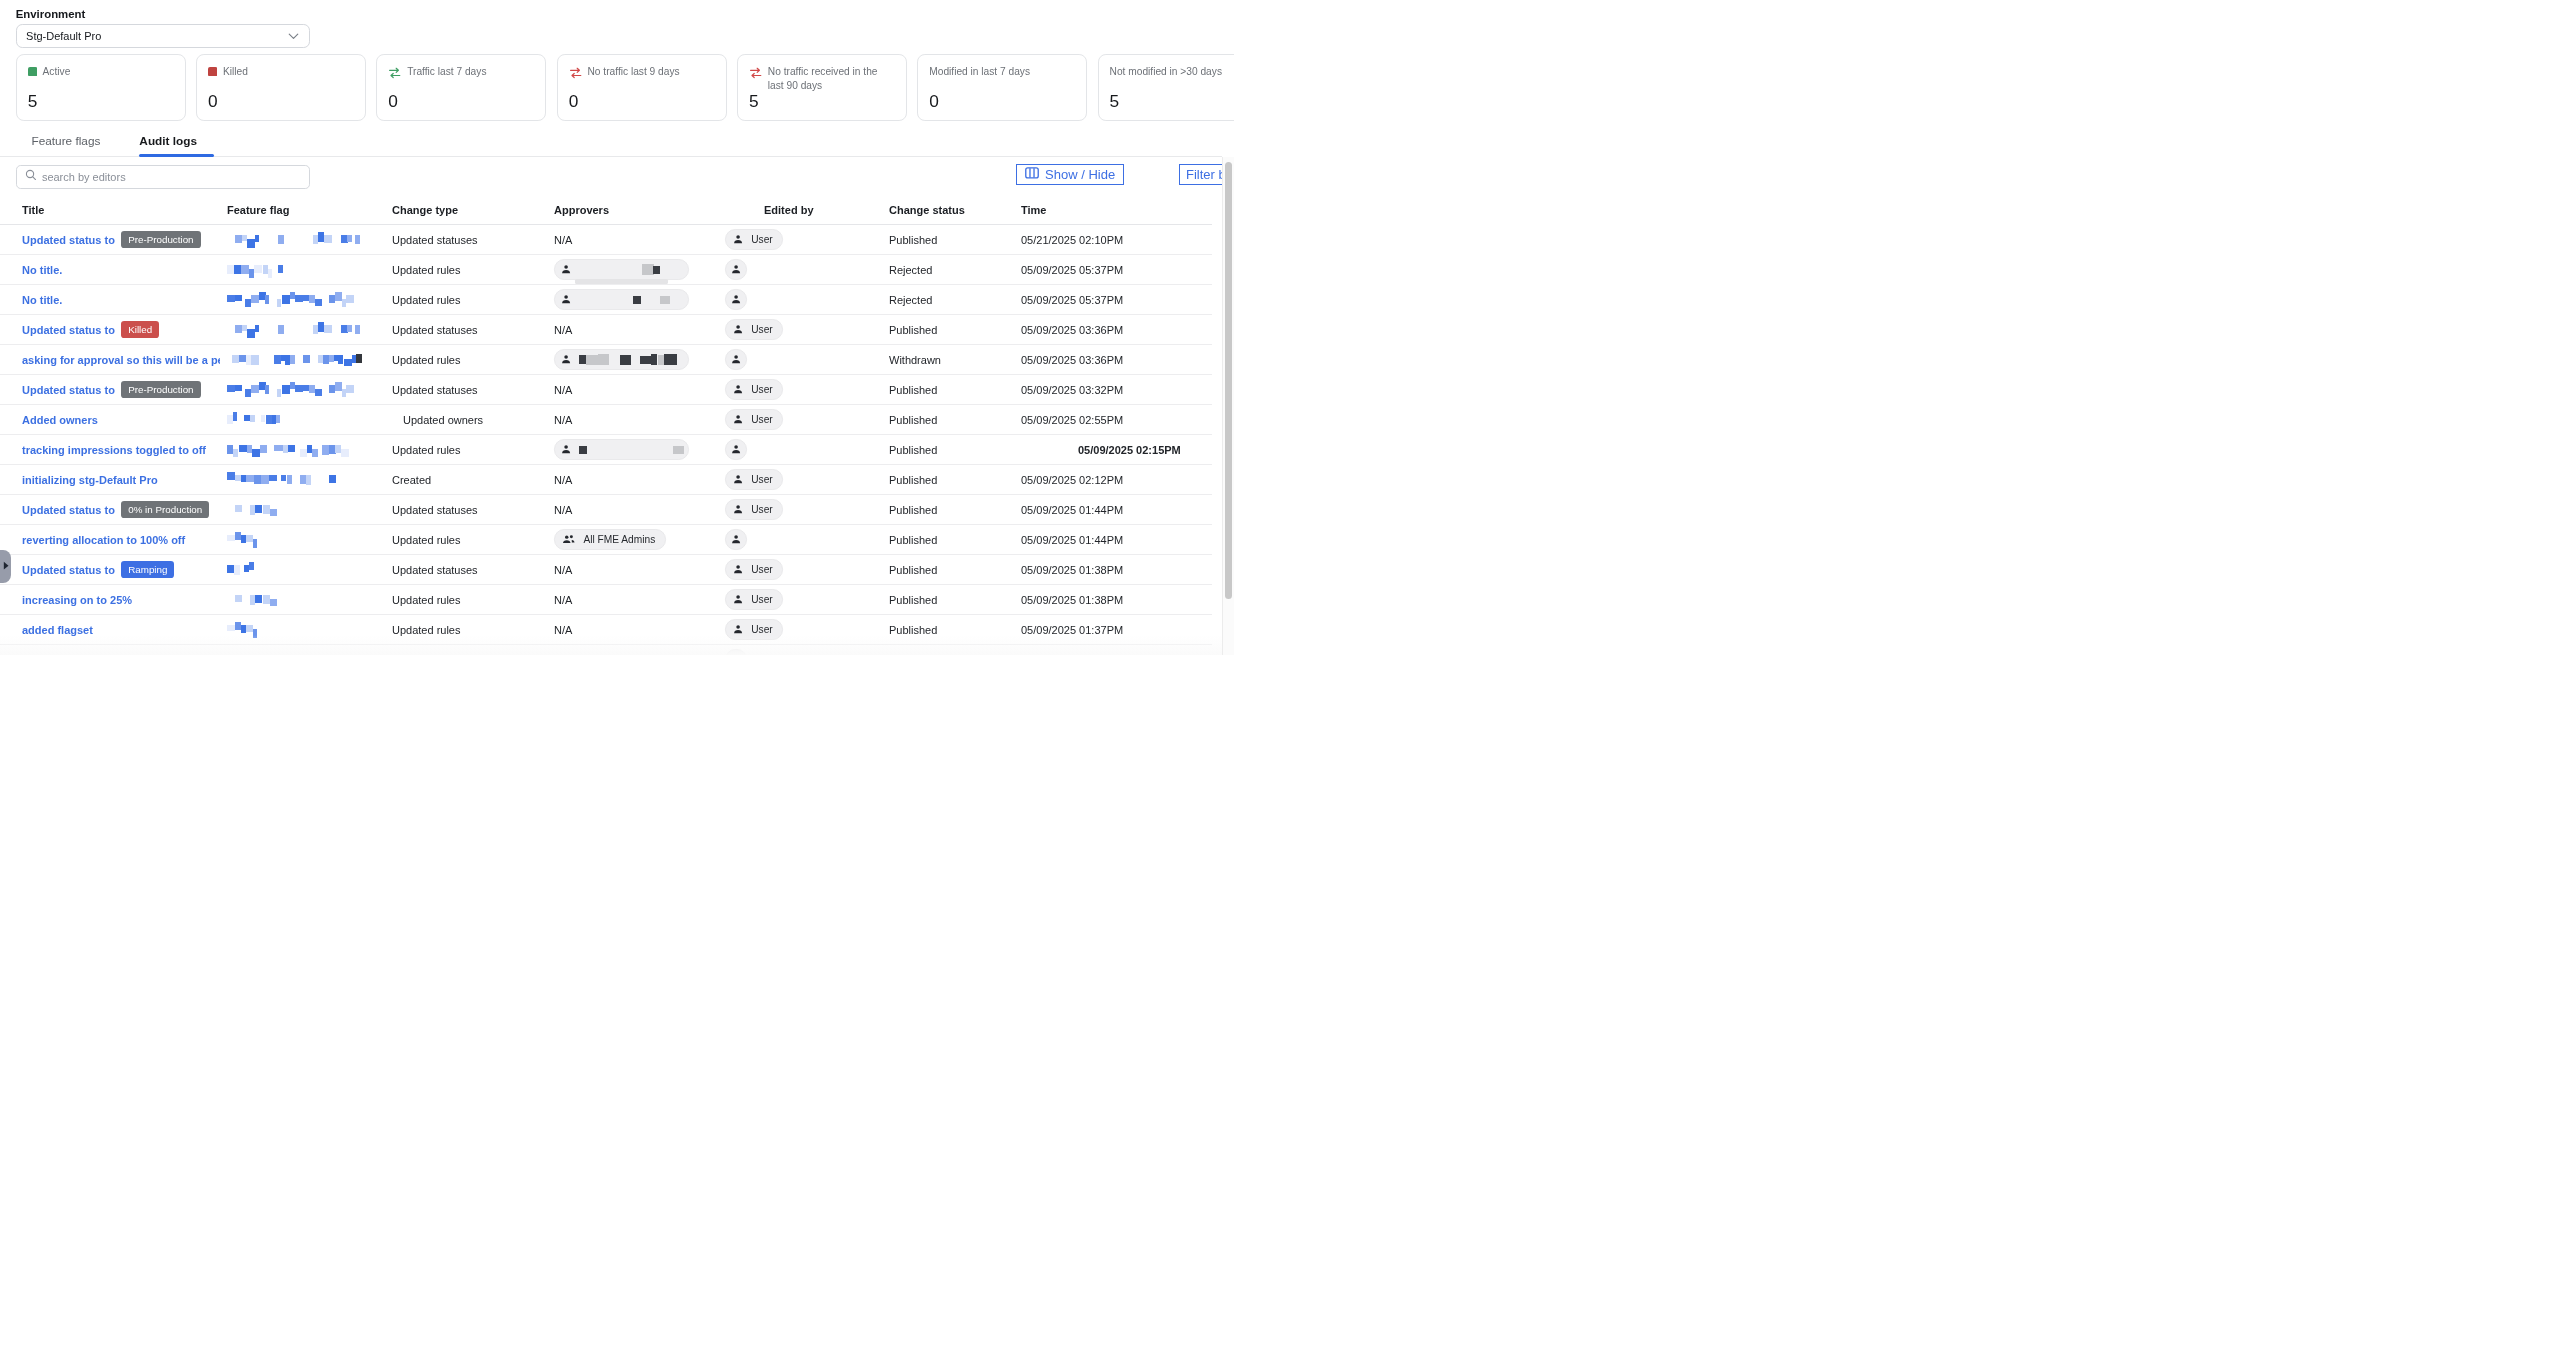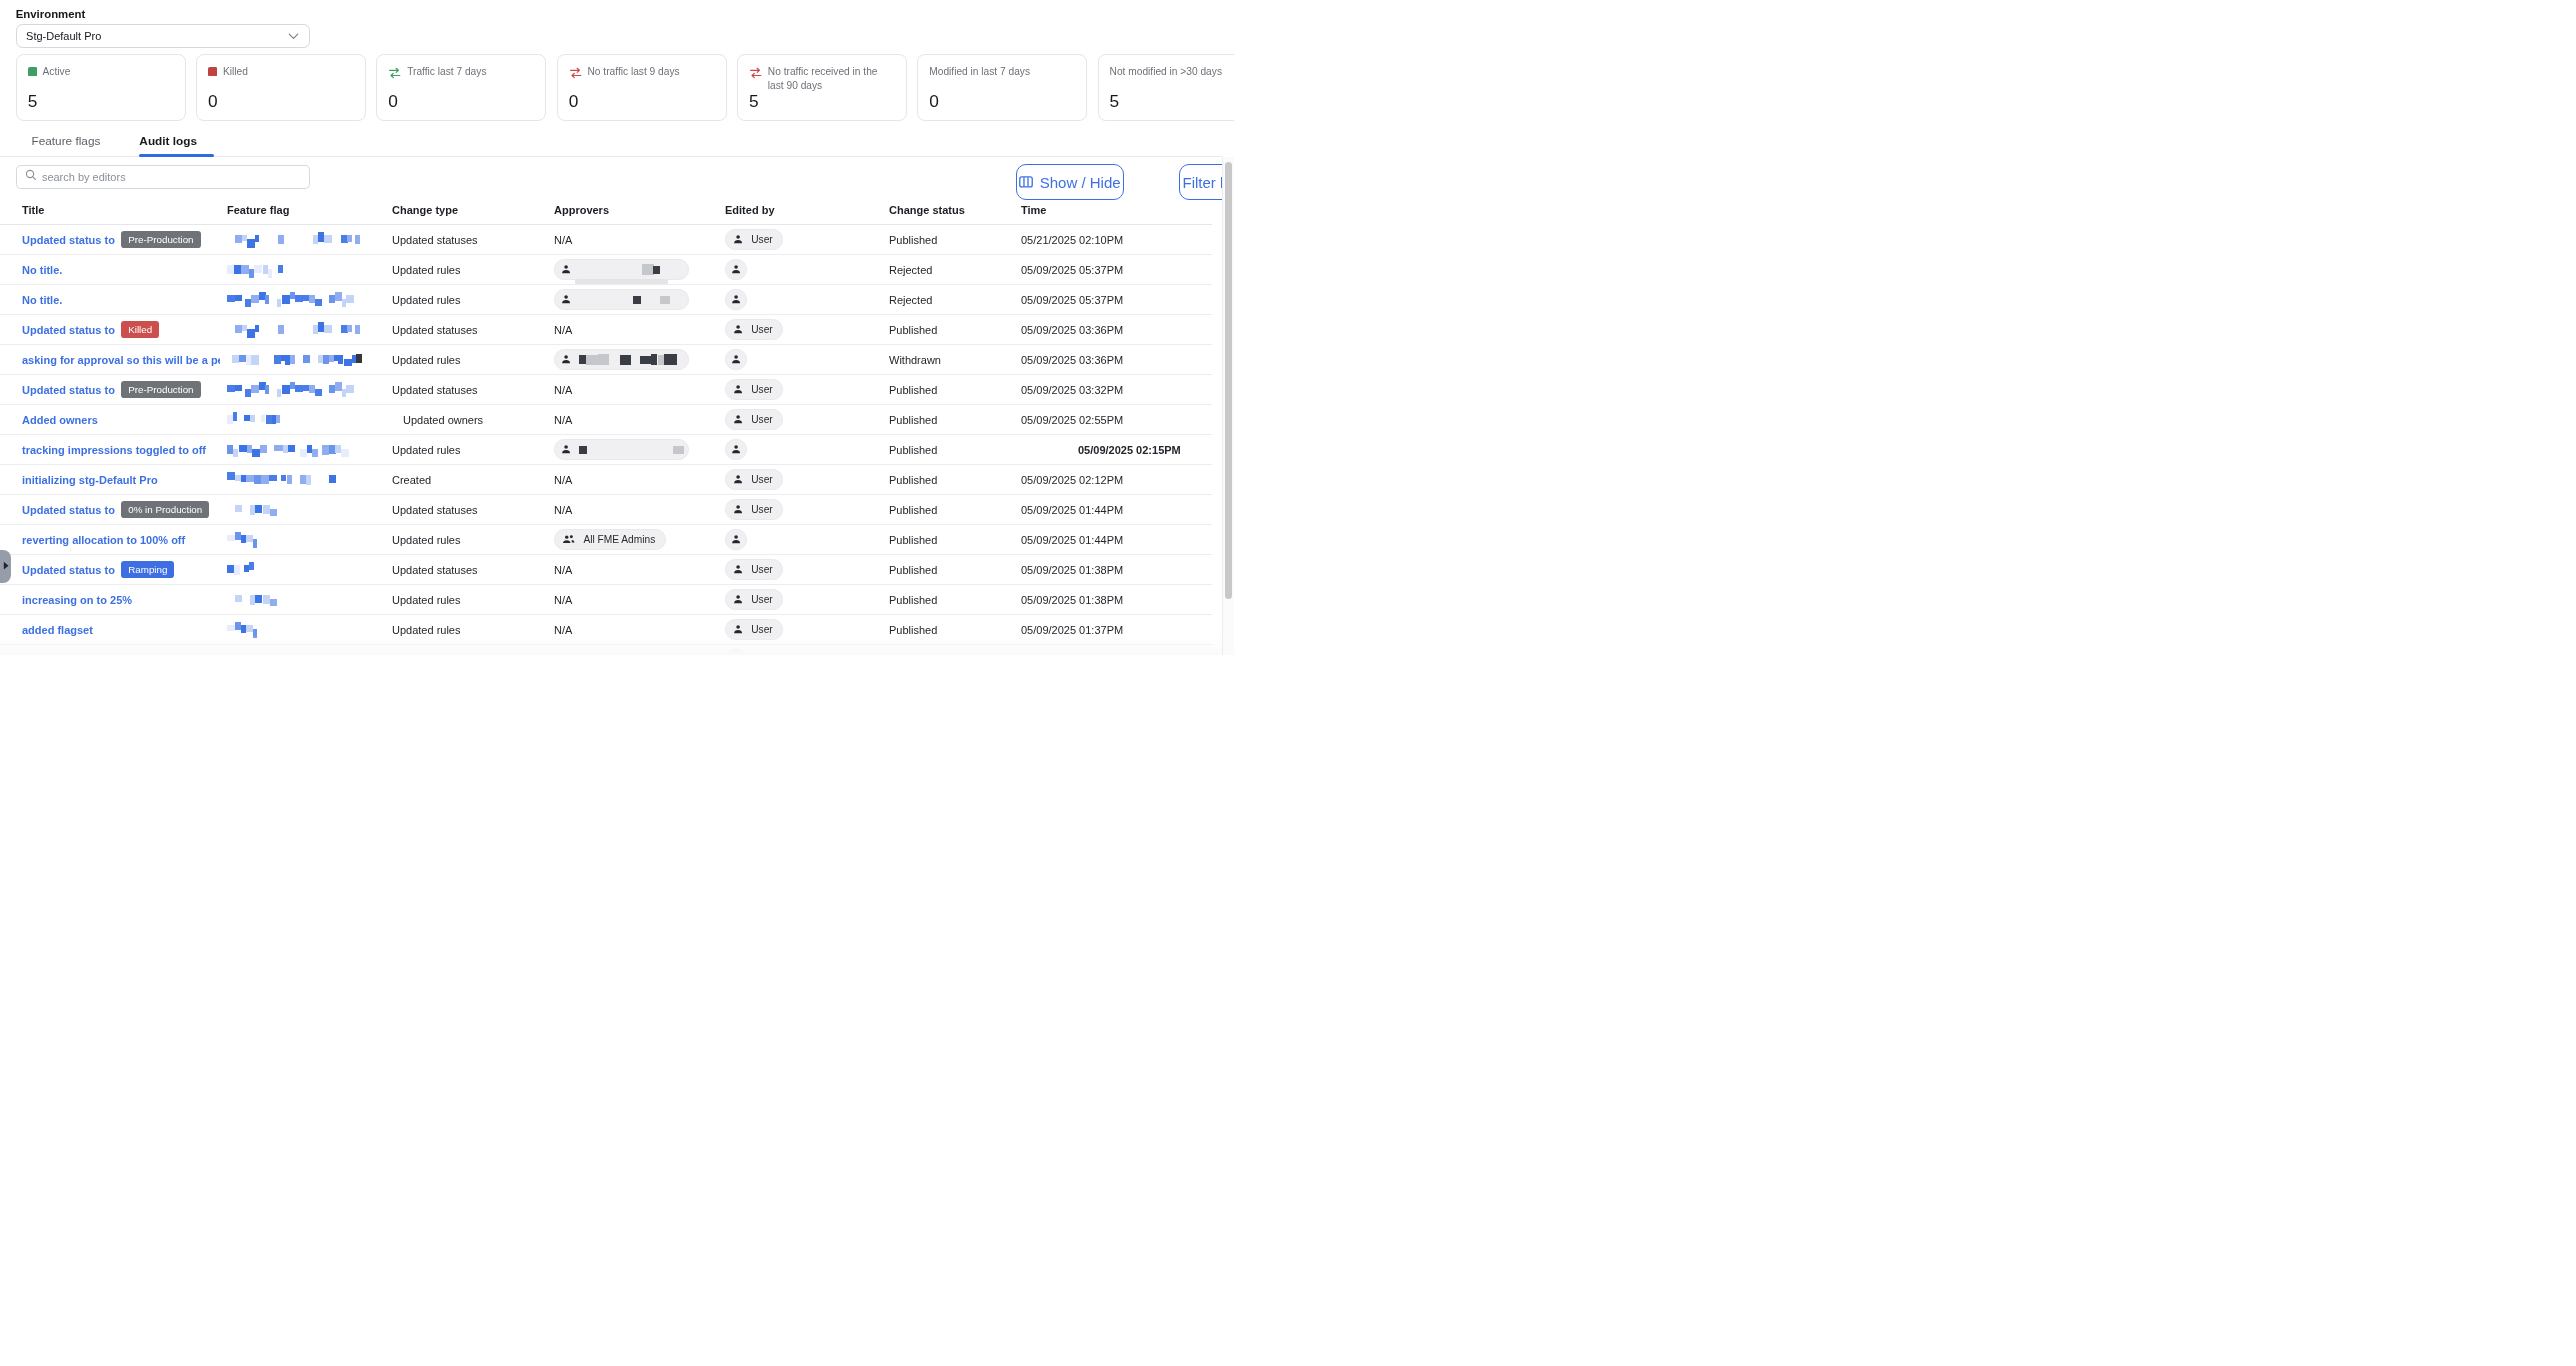--- a/index.html
+++ b/index.html
@@ -37,23 +37,23 @@
 
   .search {
     position:absolute; left:15.7px; top:165px; width:294px; height:23.6px;
     border:0.8px solid #d5d8dd; border-radius:4.7px; background:#fff;
     display:flex; align-items:center; padding:0 7.9px; gap:5.5px;
   }
   .search-input { border:none; outline:none; flex:1; font-family:inherit; font-size:11px; color:#2a2d32; background:transparent; }
   .search-input::placeholder { color:#8a8f98; }
 
   .btn {
-    position:absolute; top:164px; height:36px; background:#fff;
-    border:1.2px solid #3d6fe3; border-radius:10px; color:#3d6fe3;
-    font-family:inherit; font-size:15px; font-weight:normal;
+    position:absolute; top:164px; height:21px; background:#fff;
+    border:1.2px solid #3d6fe3; border-radius:0; color:#3d6fe3;
+    font-family:inherit; font-size:13px; font-weight:normal;
     display:flex; align-items:center; justify-content:center; gap:6.3px;
   }
   .btn-showhide { left:1016px; width:108px; }
   .btn-filter { left:1179px; width:76px; }
 
   .thead { position:absolute; left:0; top:195px; width:1212px; height:30px; border-bottom:0.8px solid #e5e6e9; }
   .hcell { position:absolute; top:0; height:100%; display:flex; align-items:center; font-size:11px; font-weight:bold; color:#1b1e23; white-space:nowrap; }
 
   .tbody { position:absolute; left:0; top:225px; width:1212px; height:430px; overflow:hidden; }
   .trow { position:relative; height:30px; border-bottom:0.8px solid #ededef; }
@@ -198,21 +198,21 @@
     <span id="filter-chevron-slot" data-interactable="false"><svg data-interactable="false" width="9.4" height="6.3" viewBox="0 0 12 8">
           <path d="M1.5 1.5 L6 6 L10.5 1.5" fill="none" stroke="#3D6FE3" stroke-width="1.8" stroke-linecap="round" stroke-linejoin="round"></path>
         </svg></span>
   </button>
 
   <div class="thead" id="thead" data-interactable="false">
       <div class="hcell" data-interactable="false" style="left: 22px;">Title</div>
       <div class="hcell" data-interactable="false" style="left: 227px;">Feature flag</div>
       <div class="hcell" data-interactable="false" style="left: 392px;">Change type</div>
       <div class="hcell" data-interactable="false" style="left: 554px;">Approvers</div>
-      <div class="hcell" data-interactable="false" style="left: 725px;">Edited by</div>
+      <div class="hcell" data-interactable="false" style="left: 764px;">Edited by</div>
       <div class="hcell" data-interactable="false" style="left: 889px;">Change status</div>
       <div class="hcell" data-interactable="false" style="left: 1021px;">Time</div>
     </div>
   <div class="tbody" id="tbody" data-interactable="false">
       <div class="trow" data-interactable="false">
         <div class="cell cell-title" data-interactable="false" style="left: 22px;">
           <span class="title-link" data-interactable="true">Updated status to</span>
           <span class="badge" data-interactable="false" style="background: rgb(111, 115, 119);">Pre-Production</span>
         </div>
         <div class="cell" data-interactable="false" style="left: 227px;">

